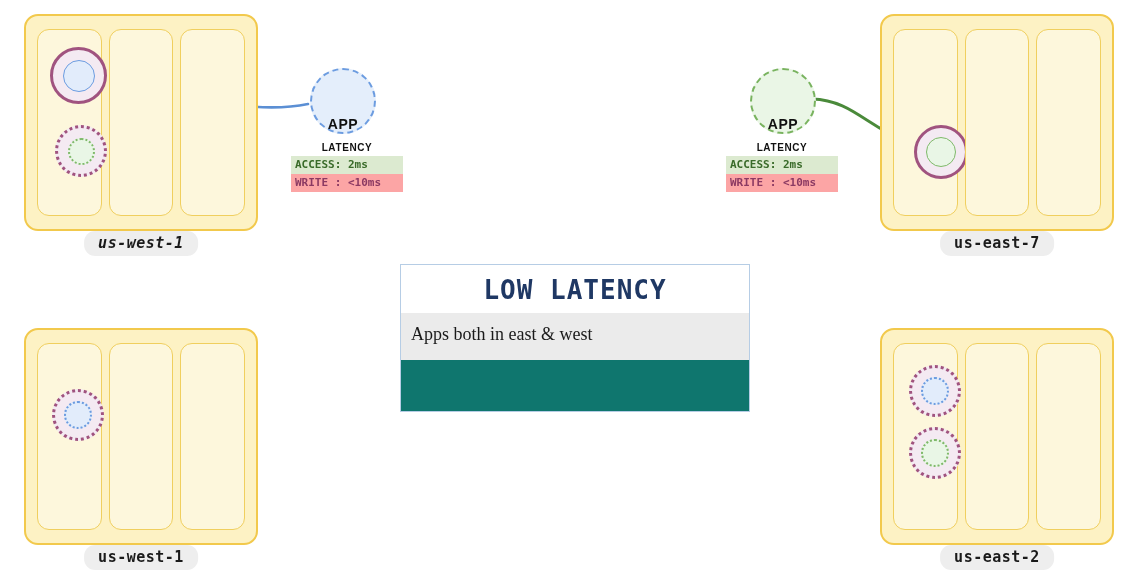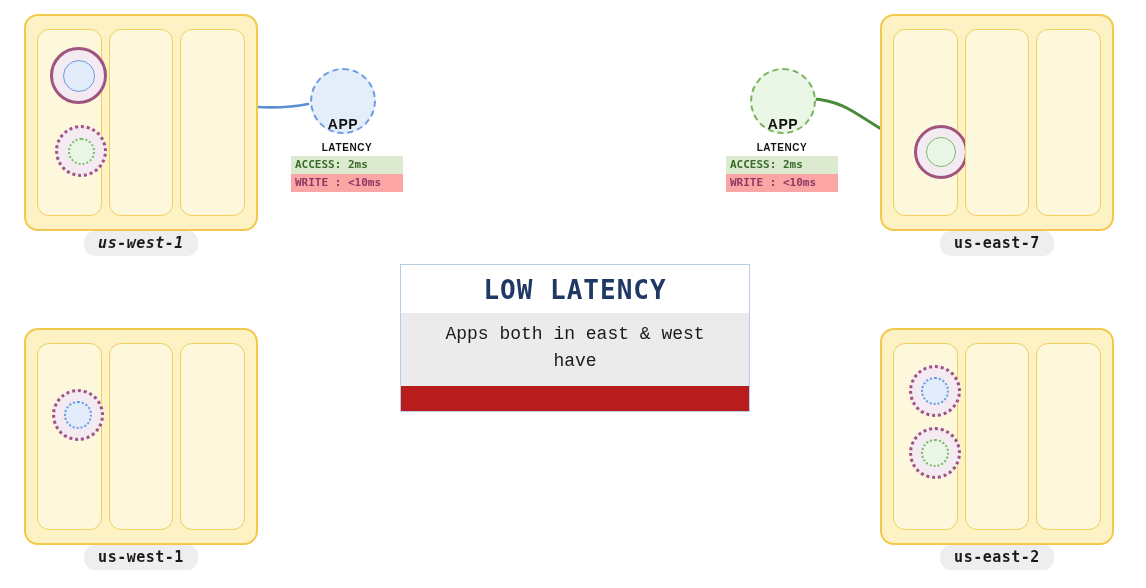--- a/index.html
+++ b/index.html
@@ -114,36 +114,35 @@
     white-space: pre;
   }
   .lat-access { background: #dcead0; color: #3a6b2a; }
   .lat-write  { background: #fca5a5; color: #8c3a63; }
 
   
   .callout {
     position: absolute;
     box-sizing: border-box;
     border: 1.5px solid #b6cde5;
-    background: #b91c1c;
+    background: #0f766e;
   }
   .callout-title {
     text-align: center;
     font-family: "DejaVu Sans Mono", monospace;
     font-weight: bold;
     font-size: 26px;
     color: #1f3864;
     letter-spacing: 1px;
     padding: 10px 0 8px;
     background: #ffffff;
   }
   .callout-body {
     background: #ebebeb;
-    text-align: center;
-    font-family: Liberation Mono, monospace;
+    font-family: Liberation Serif, serif;
     font-size: 18px;
     color: #1a1a1a;
     line-height: 1.48;
     padding: 8px 10px 12px;
   }
 
   svg.arrows {
     position: absolute;
     left: 0; top: 0;
     width: 1146px; height: 588px;
@@ -231,15 +230,14 @@
 <div class="latency-block" style="left:726px; top:142px;">
   <div class="latency-title">LATENCY</div>
   <div class="latency-row lat-access">ACCESS: 2ms</div>
   <div class="latency-row lat-write">WRITE : &lt;10ms</div>
 </div>
 
 <div class="callout" style="left:400px; top:264px; width:350px; height:148px;">
   <div class="callout-title">LOW LATENCY</div>
   <div class="callout-body">
     <div>Apps both in east &amp; west</div>
-    <div>have</div>
   </div>
 </div>
 
 </body></html>

